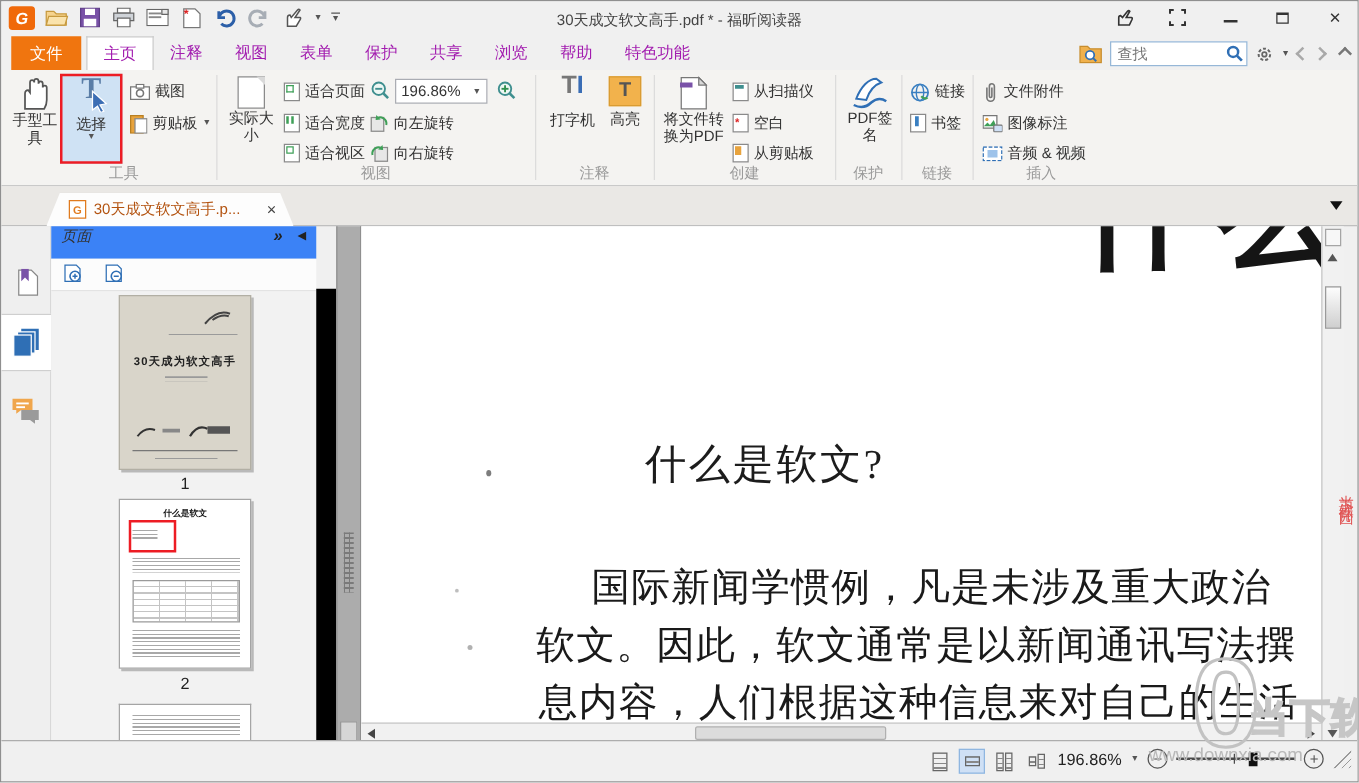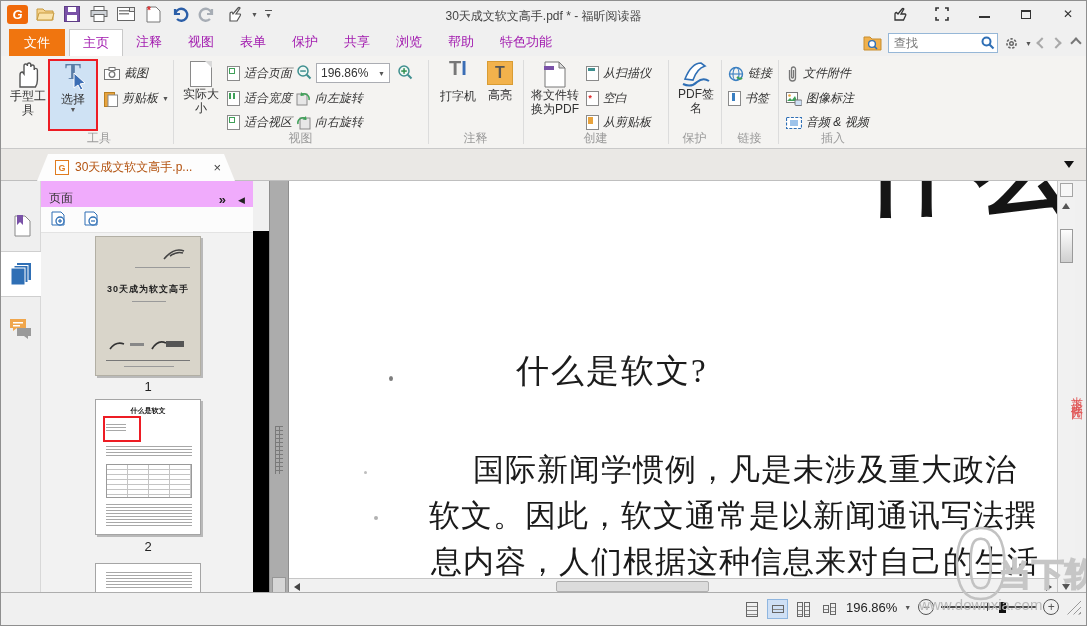--- a/index.html
+++ b/index.html
@@ -31,21 +31,21 @@
     font-family:"Liberation Sans","DejaVu Sans",sans-serif;}
   .chev{width:8px;height:8px;border-left:2px solid #a9a9a9;border-bottom:2px solid #a9a9a9;}
   .chev.l{transform:rotate(45deg);} .chev.r{transform:rotate(-135deg);}
   .chev.up{transform:rotate(135deg);border-color:#777;}
   
   #ribbon{position:absolute;left:0;top:55px;width:100%;height:93px;background:#f4f3f1;border-bottom:1px solid #c9c9c9;}
   .rsep{position:absolute;top:4px;bottom:4px;width:1px;background:#dcdcdc;}
   .glabel{position:absolute;bottom:1px;font-size:12px;color:#9a9a9a;text-align:center;}
   .bigbtn{position:absolute;display:flex;flex-direction:column;align-items:center;font-size:12px;
     line-height:14px;text-align:center;color:#333;}
-  .smallrow{position:absolute;display:flex;align-items:center;gap:4px;font-size:12px;color:#333;white-space:nowrap;font-style:italic;}
+  .smallrow{position:absolute;display:flex;align-items:center;gap:4px;font-size:12px;color:#333;white-space:nowrap;}
   .select-btn{background:#cfe2f4;border:2px solid #ed1c24;}
   .caret{display:inline-block;font-size:7px;color:#555;line-height:7px;}
   .zoom-combo{width:74px;height:20px;border:1px solid #abadb3;background:#fff;font-size:12px;
     display:flex;align-items:center;padding:0 4px;justify-content:space-between;}
   .pageicon{width:22px;height:26px;background:#fff;border:1px solid #8a8a8a;position:relative;}
   .pageicon .fold{position:absolute;right:-1px;top:-1px;width:7px;height:7px;background:#d9d9d9;
     clip-path:polygon(0 0,100% 100%,100% 0);}
   .spage{width:13px;height:15px;background:#fff;border:1px solid #8a8a8a;position:relative;flex:none;}
   .spage .dot{position:absolute;left:1px;top:1px;width:6px;height:6px;}
   .hl-icon{width:26px;height:24px;background:#f2b24c;border:1px solid #d99c33;color:#555;
@@ -62,22 +62,22 @@
   .pdf-mini{width:14px;height:15px;border:1px solid #e07b1f;background:#fff;color:#e07b1f;
     font-size:9px;font-weight:bold;display:flex;align-items:center;justify-content:center;flex:none;}
   .collapse-tri{position:absolute;right:12px;top:12px;width:0;height:0;
     border-left:5px solid transparent;border-right:5px solid transparent;border-top:7px solid #111;}
   
   #main{position:absolute;left:0;top:180px;width:100%;height:413px;}
   #iconstrip{position:absolute;left:0;top:0;width:40px;height:100%;background:#efefef;border-right:1px solid #d8d8d8;}
   .strip-tile{position:absolute;left:0;width:40px;height:46px;display:flex;align-items:center;justify-content:center;}
   .strip-tile.active{background:#fff;border-top:1px solid #cfcfcf;border-bottom:1px solid #cfcfcf;}
   #panel{position:absolute;left:40px;top:0;width:212px;height:100%;background:#f2f2f2;}
-  .panel-header{position:absolute;left:0;top:0;width:100%;height:26px;display:flex;align-items:flex-end;
-    padding:0 8px;font-size:12px;color:#333;background:#f0abfc;}
+  .panel-header{position:absolute;left:0;top:0;width:100%;height:26px;display:flex;align-items:flex-start;
+    padding:0 8px;font-size:12px;color:#333;background:#3b82f6;font-style:italic;}
   .ph-btns{margin-left:auto;display:flex;align-items:center;gap:12px;color:#222;}
   .panel-tools{position:absolute;left:0;top:26px;width:100%;height:26px;background:#fcfcfc;
     border-bottom:1px solid #e3e3e3;display:flex;align-items:center;gap:16px;padding:0 10px;}
   .thumb{position:absolute;left:54px;width:106px;box-shadow:2px 2px 0 #b9b9b9;}
   .pagenum{position:absolute;left:54px;width:106px;text-align:center;font-size:13px;color:#222;}
   .stripes{background:repeating-linear-gradient(to bottom,#a8a8a8 0 1px,transparent 1px 3px);}
   .stripes2{background:repeating-linear-gradient(to bottom,#9a9a9a 0 1px,transparent 1px 4px);}
   #blackstrip{position:absolute;left:252px;top:50px;width:16px;bottom:0;background:#000;}
   #splitter{position:absolute;left:268px;top:0;width:20px;height:100%;background:#acacac;
     border-left:1px solid #8f8f8f;border-right:1px solid #8f8f8f;}

